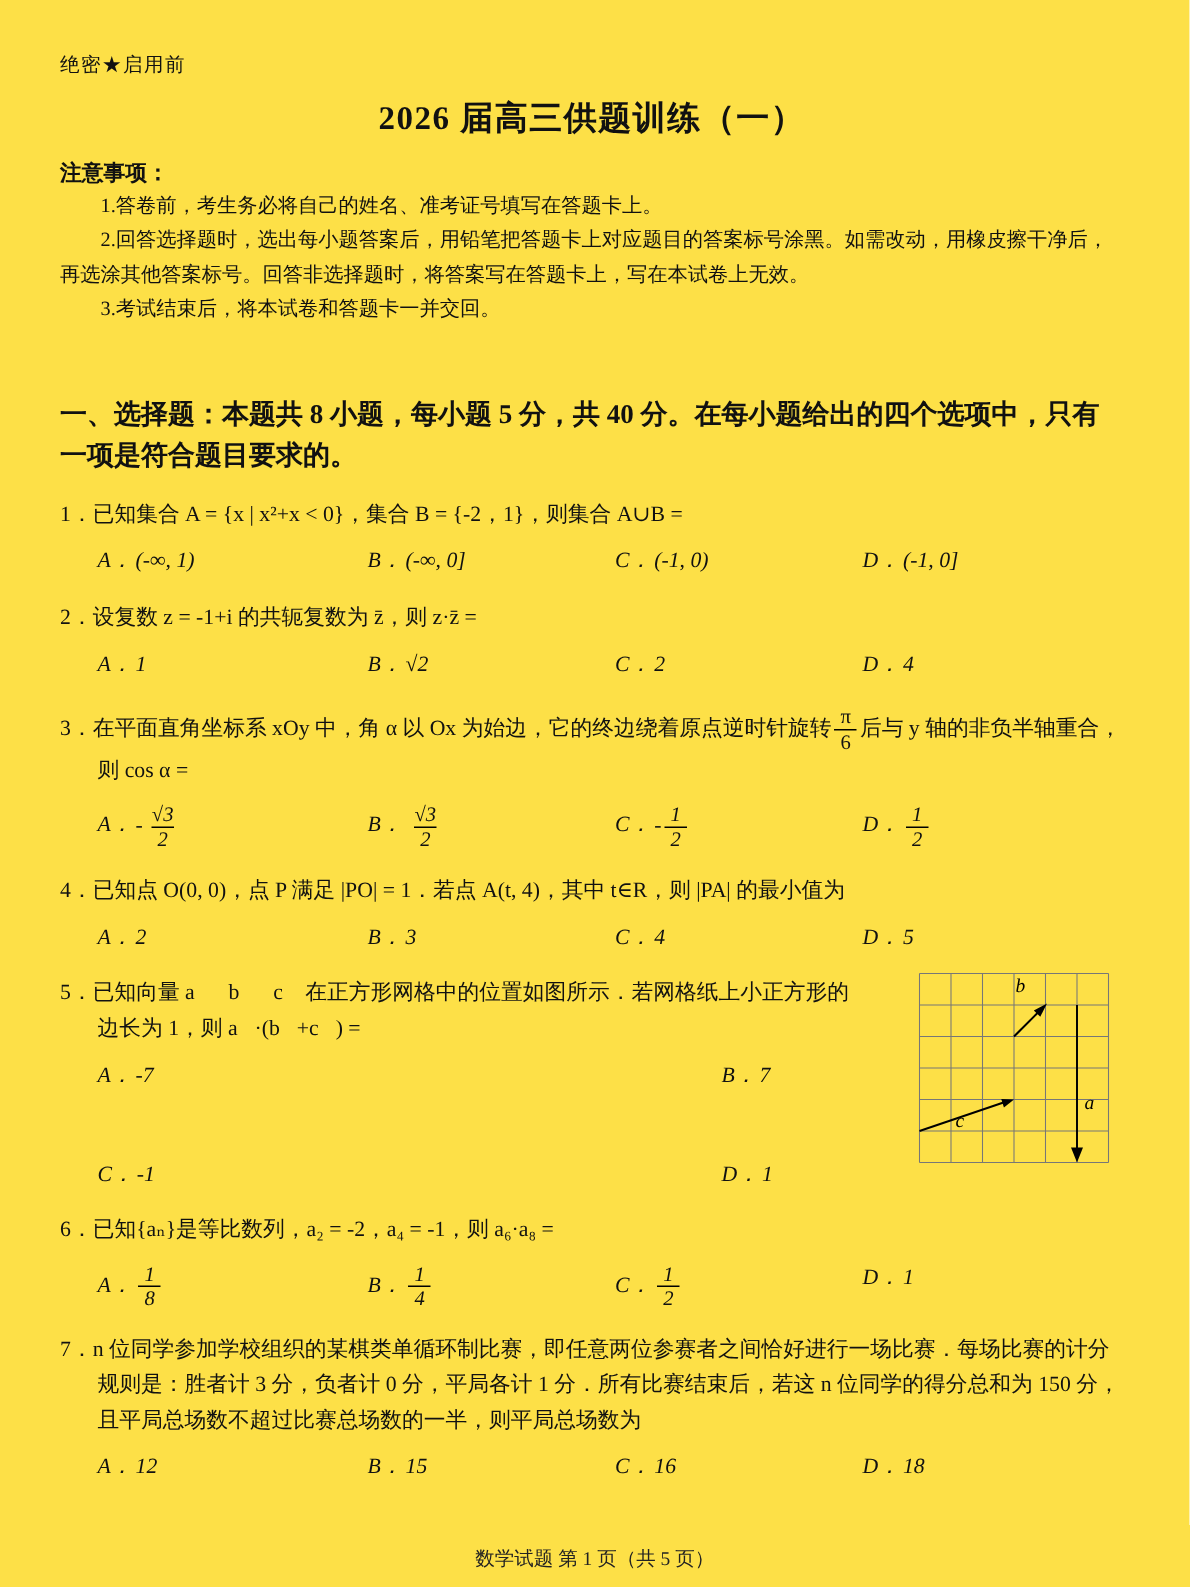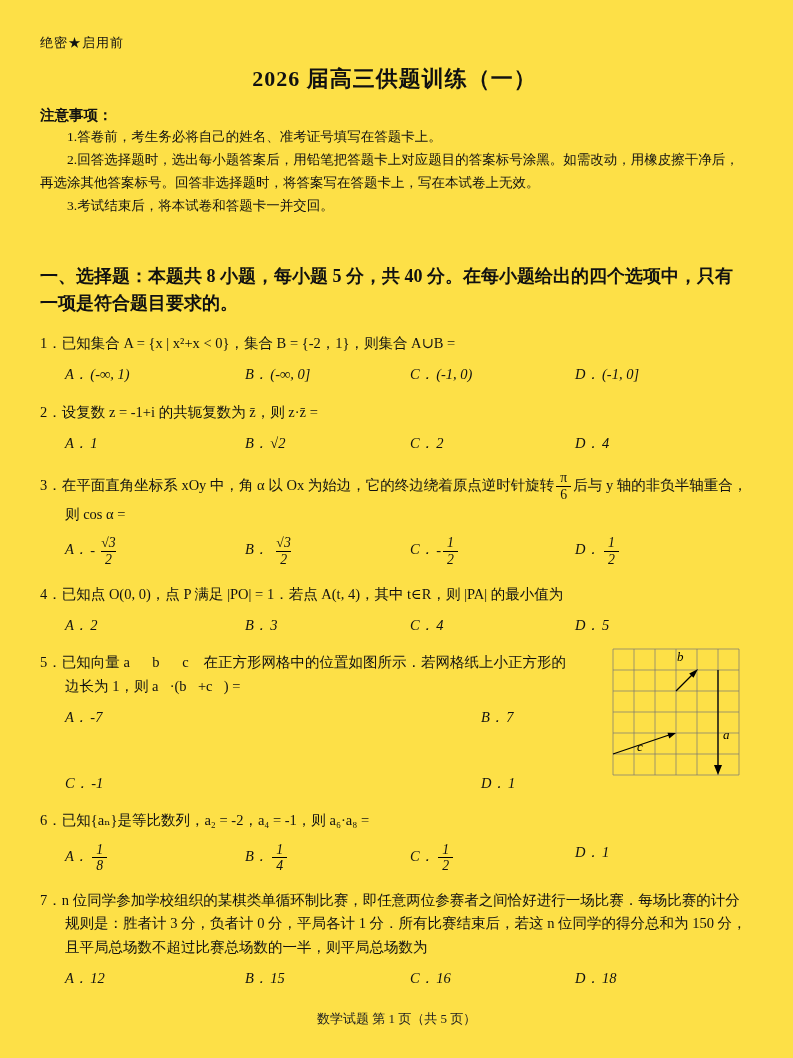--- a/index.html
+++ b/index.html
@@ -36,21 +36,21 @@
     margin:0 2px; text-indent:0; text-align:center;
   }
   .frac .fnum { padding:0 4px; }
   .frac .fden { border-top:1px solid #000; padding:0 4px; }
 
   .q5-wrap { position:relative; }
   .q5-body { padding-right:178px; }
   .figure { position:absolute; right:0; top:-6px; width:140px; }
 
   .footer {
-    position:absolute; bottom:30px; left:0; right:0;
+    position:absolute; bottom:10px; left:0; right:0;
     text-align:center; font-size:13px; color:#222;
   }
 </style>
 </head>
 <body>
 
 <div class="page">
   <div class="content">
 
     <div class="classification">绝密★启用前</div>

